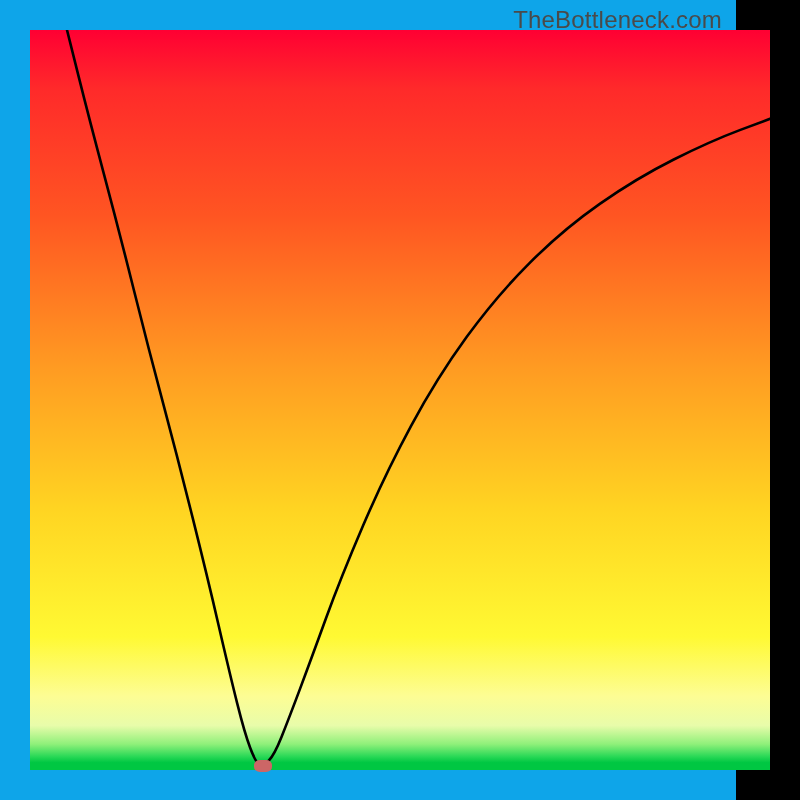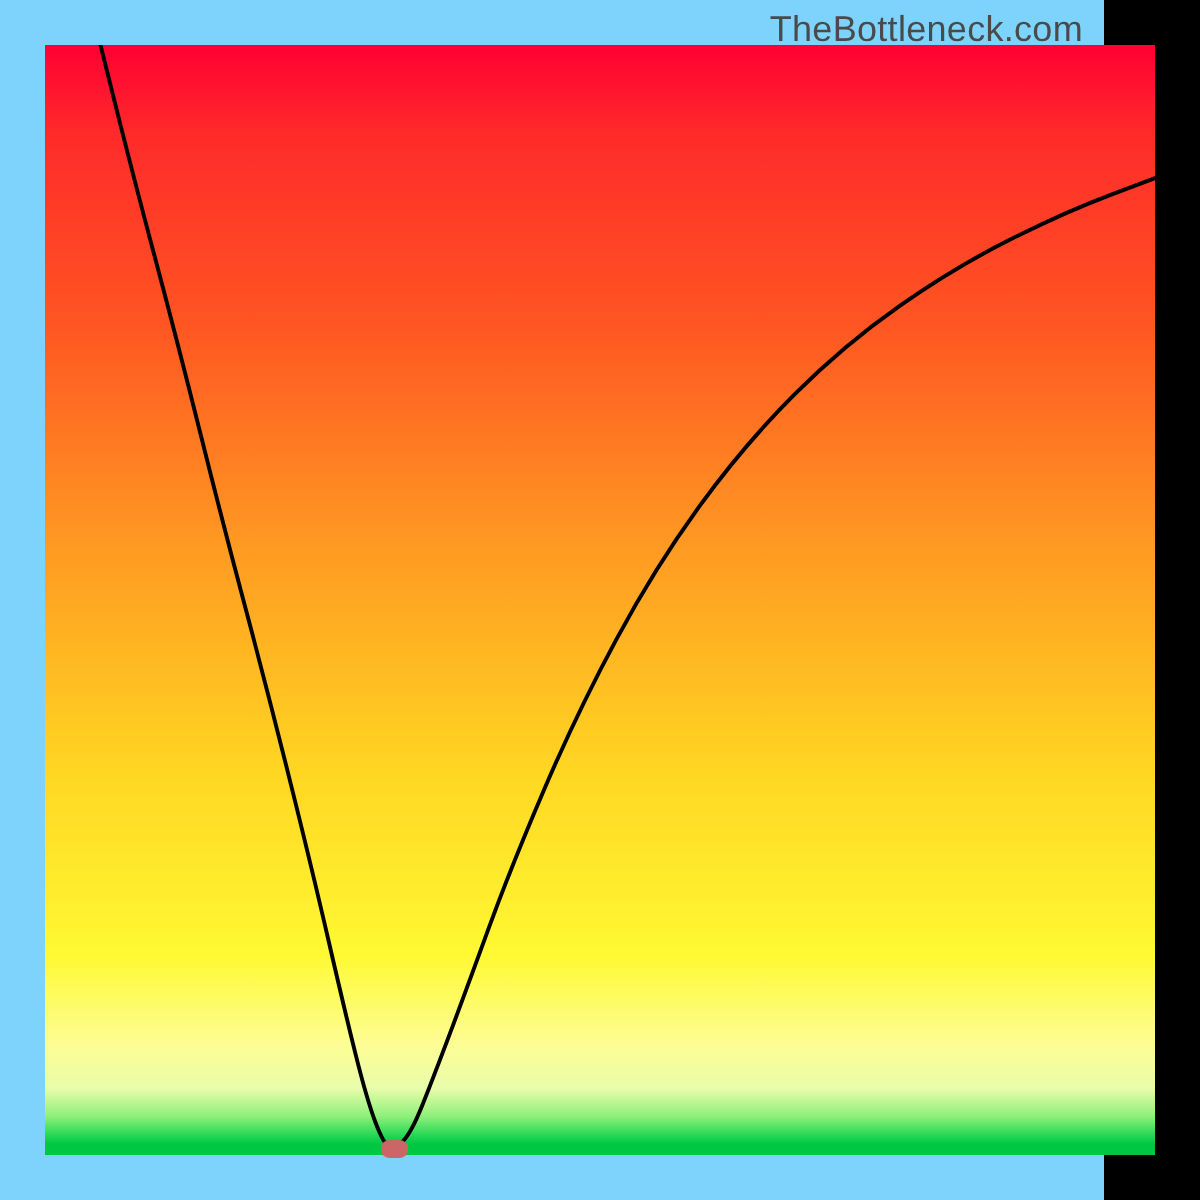--- a/index.html
+++ b/index.html
@@ -10,21 +10,21 @@
     background: #000;
     overflow: hidden;
     font-family: Arial, Helvetica, sans-serif;
   }
   .frame {
     position: absolute;
     left: 0;
     top: 0;
     width: 736px;
     height: 800px;
-    background: #7dd3fc;
+    background: #0ea5e9;
   }
   .plot {
     position: absolute;
     left: 30px;
     top: 30px;
     width: 740px;
     height: 740px;
     background: linear-gradient(to bottom,
       #ff0033 0%,
       #ff2a2a 8%,

